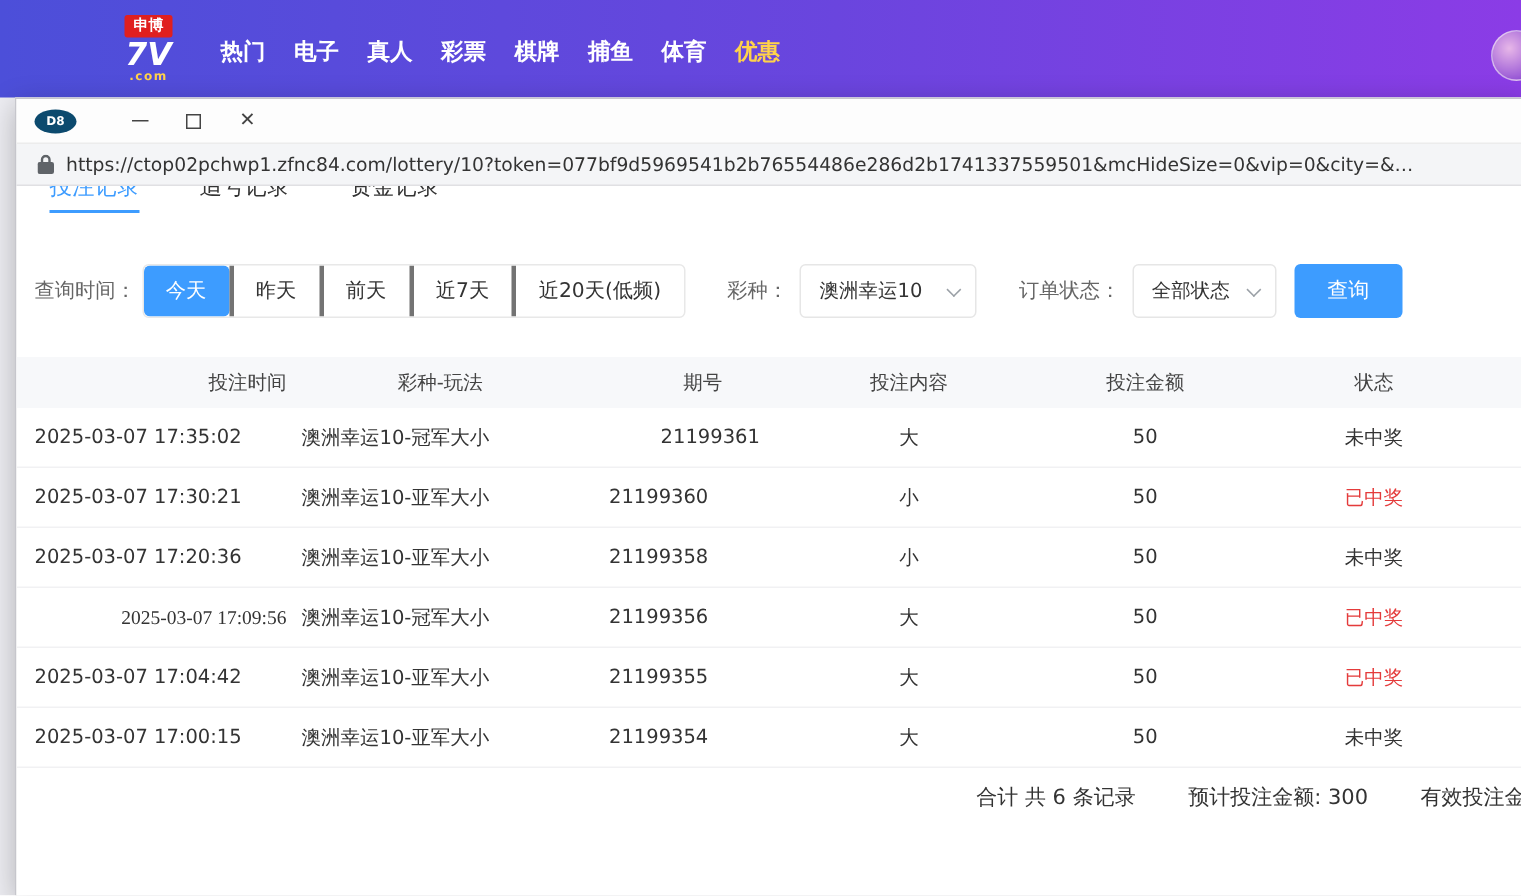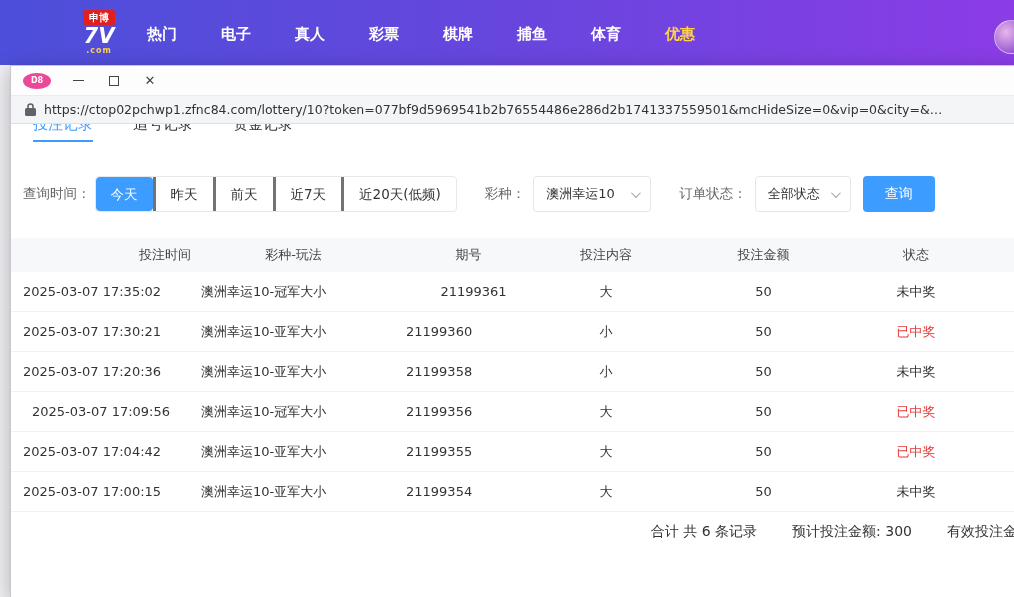--- a/index.html
+++ b/index.html
@@ -8,35 +8,35 @@
 
   
   .topnav { position:absolute; left:0; top:0; width:1014px; height:65px;
             background:linear-gradient(90deg,#4c4fd9 0%,#6a45de 55%,#8b3ce6 100%);
             display:flex; align-items:center; padding-left:75px; }
   .brand { display:flex; flex-direction:column; align-items:center; width:48px; margin-right:24px; }
   .brand-badge { background:#e01f1f; color:#fff; font-size:10px; font-weight:700;
                  padding:1px 6px; border-radius:2px; line-height:13px; }
   .brand-name { color:#fff; font-weight:800; font-style:italic; font-size:21px; line-height:22px; }
   .brand-suffix { color:#ffd24a; font-weight:700; font-size:8px; line-height:8px; letter-spacing:1px; }
-  .nav-menu { display:flex; align-items:center; gap:44px; margin-top:4px; }
+  .nav-menu { display:flex; align-items:center; gap:19px; margin-top:4px; }
   .nav-item { color:#fff; font-size:15px; font-weight:700; cursor:pointer; white-space:nowrap; }
   .nav-item.hl { color:#ffd24a; }
   .avatar { position:absolute; right:-14px; top:20px; width:34px; height:34px; border-radius:50%;
             background:radial-gradient(circle at 35% 35%,#e7b7e8,#9a5ad6 70%,#5a2e9e);
             border:1px solid rgba(255,255,255,.5); }
 
   
   .bwindow { position:absolute; left:10px; top:65px; width:1010px; height:532px;
              background:#fff; border:1px solid #c6c6cc; border-bottom:none;
              box-shadow:0 4px 18px rgba(0,0,0,.25); display:flex; flex-direction:column; }
   .titlebar { height:30px; background:#fdfdfd; display:flex; align-items:center;
               padding:0 0 0 12px; border-bottom:1px solid #ececec; flex:0 0 30px; }
-  .app-icon { width:28px; height:16px; border-radius:50%; background:#ec4899; color:#fff;
-              font-size:8px; font-weight:700; display:flex; align-items:center; justify-content:center; margin-right:9px; }
+  .app-icon { width:28px; height:16px; border-radius:50%; background:#0c4a6e; color:#fff;
+              font-size:8px; font-weight:700; display:flex; align-items:center; justify-content:center; margin-right:24px; }
   .wtitle { font-size:12px; color:#333; flex:1; }
   .wctrls { display:flex; height:30px; }
   .wbtn { width:36px; height:30px; display:flex; align-items:center; justify-content:center;
           color:#444; cursor:pointer; }
   .min-glyph { width:11px; height:1.5px; background:#444; display:block; }
   .max-glyph { width:10px; height:10px; border:1.5px solid #444; display:block; }
   .close-glyph { font-size:13px; line-height:13px; }
 
   .urlbar { height:28px; background:#f4f5f7; border-bottom:1px solid #e0e0e3;
             display:flex; align-items:center; padding:0 14px; flex:0 0 28px; }
@@ -191,21 +191,21 @@
               <div class="tr">
                 <div class="td" style="width: 180px; text-align: left; padding-left: 12px;">2025-03-07 17:20:36</div>
                 <div class="td" style="width: 205px; text-align: left; padding-left: 10px;">澳洲幸运10-亚军大小</div>
                 <div class="td" style="width: 145px; text-align: left; padding-left: 10px;">21199358</div>
                 <div class="td" style="width: 130px; text-align: center;">小</div>
                 <div class="td" style="width: 185px; text-align: center;">50</div>
                 <div class="td" style="width: 120px; text-align: center;">未中奖</div>
                 <div class="td" style="width: 120px; text-align: center;"></div>
               </div>
               <div class="tr">
-                <div class="td" style="width: 180px; text-align: center; padding-left: 0;">2025-03-07 17:09:56</div>
+                <div class="td" style="width: 180px; text-align: right; padding-left: 0; font-family: Liberation Serif, serif;">2025-03-07 17:09:56</div>
                 <div class="td" style="width: 205px; text-align: left; padding-left: 10px;">澳洲幸运10-冠军大小</div>
                 <div class="td" style="width: 145px; text-align: left; padding-left: 10px;">21199356</div>
                 <div class="td" style="width: 130px; text-align: center;">大</div>
                 <div class="td" style="width: 185px; text-align: center;">50</div>
                 <div class="td won" style="width: 120px; text-align: center;">已中奖</div>
                 <div class="td" style="width: 120px; text-align: center;"></div>
               </div>
               <div class="tr">
                 <div class="td" style="width: 180px; text-align: left; padding-left: 12px;">2025-03-07 17:04:42</div>
                 <div class="td" style="width: 205px; text-align: left; padding-left: 10px;">澳洲幸运10-亚军大小</div>

